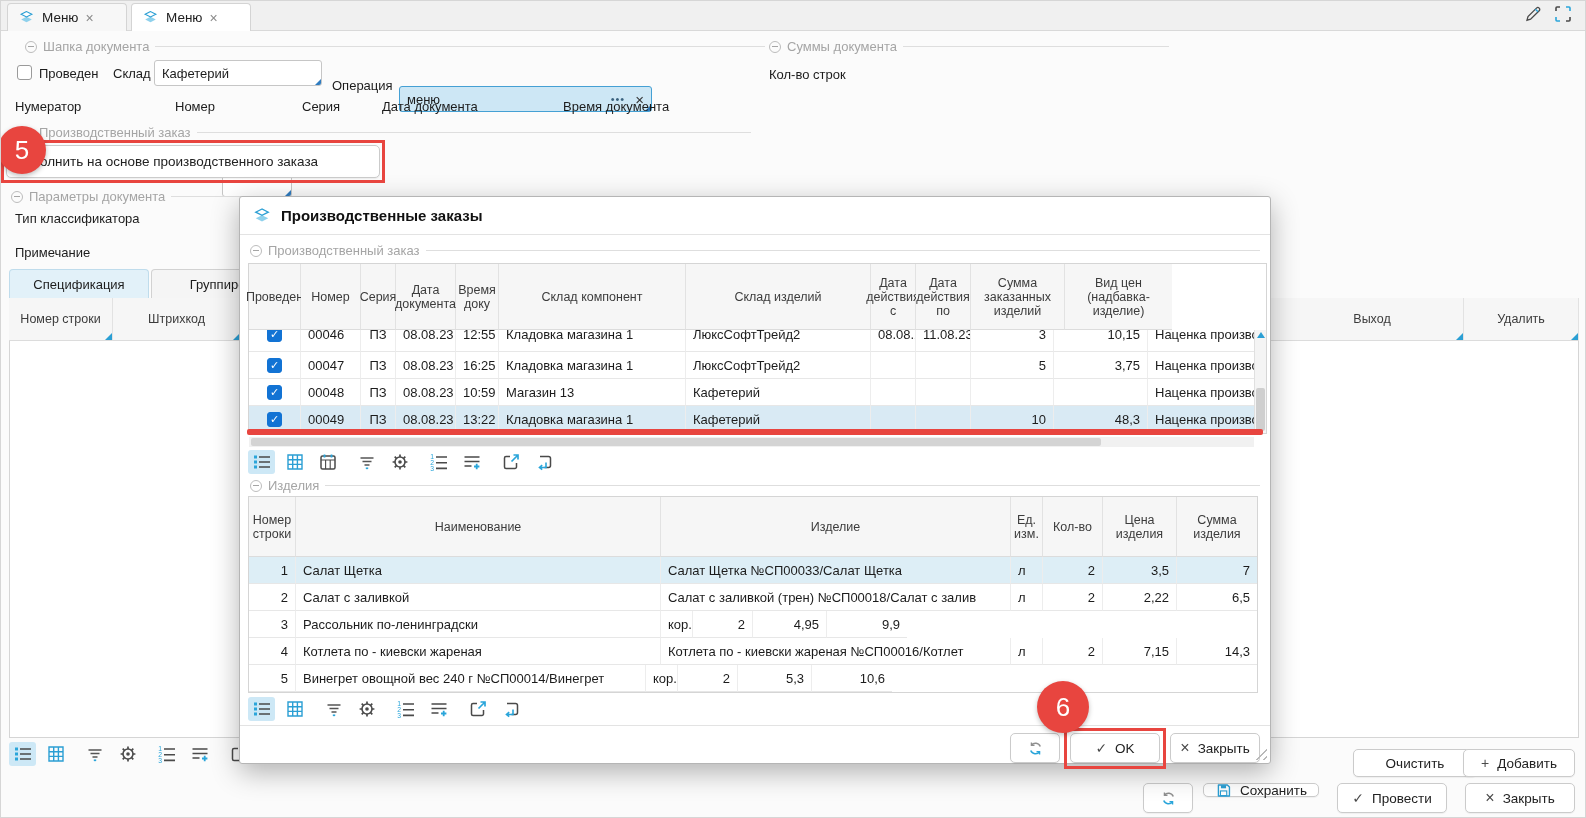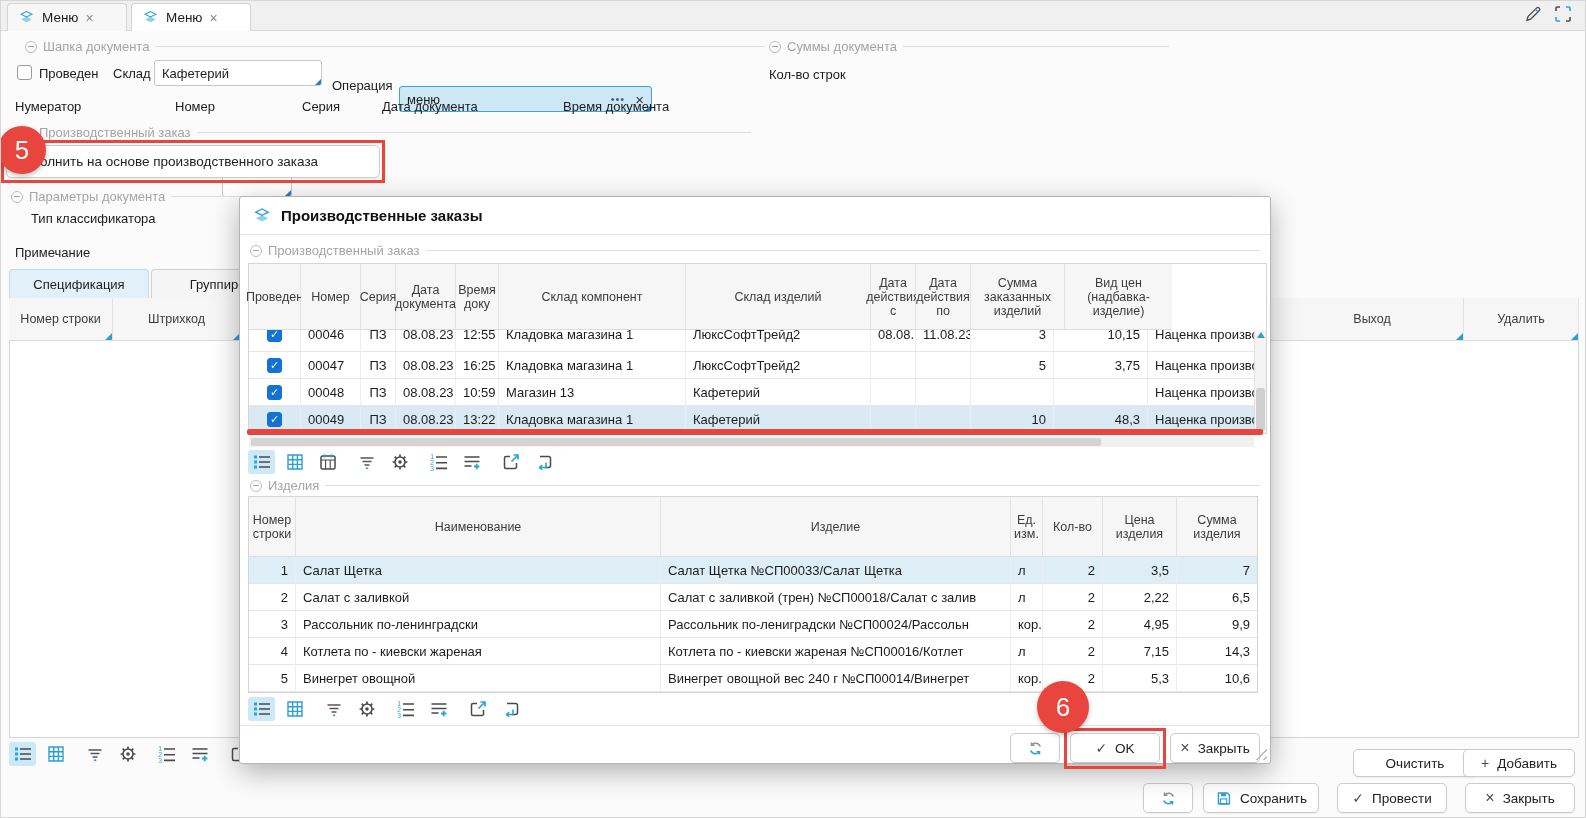--- a/index.html
+++ b/index.html
@@ -259,21 +259,21 @@
   <button class="abs btn" style="left:5px; top:144px; width:374px; height:33px; justify-content:flex-start; padding-left:10px;">
     <span>Заполнить на основе производственного заказа</span>
   </button>
   <div class="abs badge" style="left:-3px; top:125px; width:48px; height:48px;">5</div>
 
   <div class="abs sec" style="left:10px; top:188px; width:740px;">
     <span class="dot"></span>
     <span>Параметры документа</span>
     <span class="line"></span>
   </div>
-  <span class="abs lbl" style="left:14px; top:204px;margin-left:16px;">Тип классификатора</span>
+  <span class="abs lbl" style="left:14px; top:204px;">Тип классификатора</span>
   <div class="abs inp" style="left:158px; top:204px; width:240px;">
     <span>Меню для</span>
   </div>
   <span class="abs lbl" style="left:14px; top:238px;">Примечание</span>
   <div class="abs inp" style="left:158px; top:238px; width:240px;">
     <span></span>
   </div>
 
   <div class="spec-tab active" style="left:8px; width:140px;text-align:center;">
     <span>Спецификация</span>
@@ -339,21 +339,21 @@
   </button>
   <button class="abs btn" style="left:1462px; top:748px; width:112px; height:28px;">
     <span class="bicon">+</span>
     <span>Добавить</span>
   </button>
   <button class="abs btn" style="left:1142px; top:782px; width:50px; height:30px;">
     <svg class="ic-sm">
         <use href="#i-refresh"></use>
       </svg>
   </button>
-  <button class="abs btn" style="left:1202px; top:782px; width:116px; height:30px;">
+  <button class="abs btn" style="left:1202px; top:782px; width:116px; height:14px;">
     <svg class="ic-sm">
         <use href="#i-save"></use>
       </svg>
     <span>Сохранить</span>
   </button>
   <button class="abs btn" style="left:1336px; top:782px; width:110px; height:30px;">
     <span class="bicon">✓</span>
     <span>Провести</span>
   </button>
   <button class="abs btn" style="left:1464px; top:782px; width:110px; height:30px;">
@@ -548,38 +548,36 @@
         <div class="tc pc2">Салат с заливкой</div>
         <div class="tc pc3">Салат с заливкой (трен) №СП00018/Салат с залив</div>
         <div class="tc pc4">л</div>
         <div class="tc pc5 num">2</div>
         <div class="tc pc6 num">2,22</div>
         <div class="tc pc7 num" style="border-right:none;">6,5</div>
       </div>
       <div class="prow">
         <div class="tc pc1 num">3</div>
         <div class="tc pc2">Рассольник по-ленинградски</div>
-        <div class="tc pc3">Рассольник по-лениградски №СП00024/Рассольн</div>
         <div class="tc pc4">кор.</div>
         <div class="tc pc5 num">2</div>
         <div class="tc pc6 num">4,95</div>
         <div class="tc pc7 num" style="border-right:none;">9,9</div>
       </div>
       <div class="prow">
         <div class="tc pc1 num">4</div>
         <div class="tc pc2">Котлета по - киевски  жареная</div>
         <div class="tc pc3">Котлета по - киевски  жареная №СП00016/Котлет</div>
         <div class="tc pc4">л</div>
         <div class="tc pc5 num">2</div>
         <div class="tc pc6 num">7,15</div>
         <div class="tc pc7 num" style="border-right:none;">14,3</div>
       </div>
       <div class="prow">
         <div class="tc pc1 num">5</div>
-        <div class="tc pc2">Винегрет овощной</div>
         <div class="tc pc3">Винегрет овощной вес 240 г №СП00014/Винегрет</div>
         <div class="tc pc4">кор.</div>
         <div class="tc pc5 num">2</div>
         <div class="tc pc6 num">5,3</div>
         <div class="tc pc7 num" style="border-right:none;">10,6</div>
       </div>
     </div>
 
     <div class="abs toolbar" style="left:8px; top:500px;">
       <span class="tool active">

